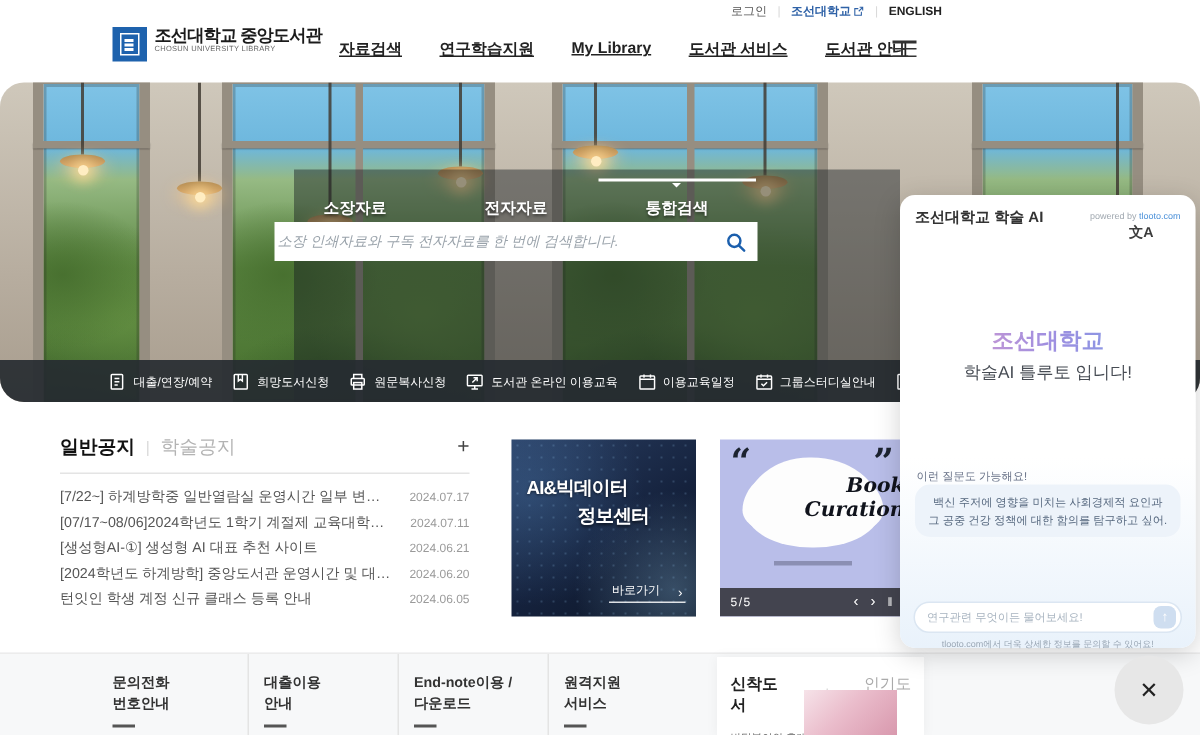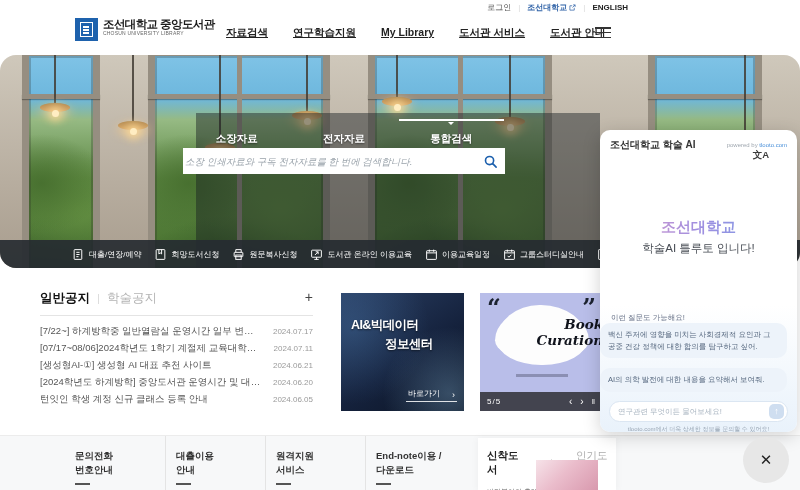--- a/index.html
+++ b/index.html
@@ -165,22 +165,22 @@
   .powered { font-size:6px; color:#a0a8b0; }
   .powered .plink { color:#4a90d9; cursor:pointer; }
   .translate-btn { position:absolute; right:28px; top:19px; background:none; border:0;
                    font-size:9.5px; font-weight:bold; color:#3c3c3c; cursor:pointer; }
   .greet { position:absolute; top:88px; left:0; width:100%; text-align:center; }
   .greet-brand { font-size:15px; font-weight:bold;
                  background:linear-gradient(90deg,#eb9ec6 0%, #a08fe0 50%, #6f9fe8 100%);
                  -webkit-background-clip:text; background-clip:text; color:transparent; }
   .greet-line { font-size:11.5px; color:#474c54; margin-top:4px; }
   .sg-label { position:absolute; left:11px; top:183px; font-size:7.5px; color:#667086; }
-  .bubble { position:absolute; left:0; right:10px; background:#edf3fa; border-radius:10px;
-            padding:6px 8px; font-size:7.5px; line-height:1.55; color:#55677e; cursor:pointer; }
+  .bubble { position:absolute; left:10px; right:10px; background:#edf3fa; border-radius:10px;
+            padding:6px 8px; font-size:7.5px; line-height:1.55; color:#55677e; cursor:pointer;text-align:center; }
   .b1 { top:193px; } .b2 { top:238px; }
   .chat-inputrow { position:absolute; left:9px; right:9px; top:271px; height:21px; background:#fff;
                    border:1px solid #dbe6f2; border-radius:11px; display:flex; align-items:center;
                    padding:0 3px 0 8px; }
   .chat-input { flex:1; border:0; outline:0; background:transparent; font-size:7.5px; color:#333;
                 font-family:"Liberation Sans",sans-serif; min-width:0; }
   .chat-input::placeholder { color:#a8b4c0; }
   .send-btn { width:15px; height:15px; border:0; border-radius:5px; background:#cfdef0; color:#fff;
               font-size:9px; line-height:1; cursor:pointer; display:flex; align-items:center;
               justify-content:center; flex:0 0 auto; }
@@ -426,27 +426,27 @@
         <div>문의전화</div>
         <div>번호안내</div>
         <div class="fbar"></div>
       </div>
       <div class="fcol">
         <div>대출이용</div>
         <div>안내</div>
         <div class="fbar"></div>
       </div>
       <div class="fcol">
+        <div>End-note이용 /</div>
+        <div>다운로드</div>
+        <div class="fbar"></div>
+      </div>
+      <div class="fcol">
         <div>원격지원</div>
         <div>서비스</div>
-        <div class="fbar"></div>
-      </div>
-      <div class="fcol">
-        <div>End-note이용 /</div>
-        <div>다운로드</div>
         <div class="fbar"></div>
       </div>
     </div>
 
     <div class="books-card">
       <div class="btabs">
         <span class="btab-active">신착도서</span>
         <span class="btab-div"></span>
         <span class="btab">인기도서</span>
       </div>
@@ -462,21 +462,20 @@
         <span>powered by </span><span class="plink">tlooto.com</span>
       </span>
     </div>
     <button class="translate-btn">文A</button>
     <div class="greet">
       <div class="greet-brand">조선대학교</div>
       <div class="greet-line">학술AI 틀루토 입니다!</div>
     </div>
     <div class="sg-label">이런 질문도 가능해요!</div>
     <div class="bubble b1">백신 주저에 영향을 미치는 사회경제적 요인과 그 공중 건강 정책에 대한 함의를 탐구하고 싶어.</div>
-    <div class="bubble b2">AI의 의학 발전에 대한 내용을 요약해서 보여줘.</div>
     <div class="chat-inputrow">
       <input class="chat-input" type="text" placeholder="연구관련 무엇이든 물어보세요!" style="">
       <button class="send-btn">
         <span>↑</span>
       </button>
     </div>
     <div class="chat-note">tlooto.com에서 더욱 상세한 정보를 문의할 수 있어요!</div>
   </div>
 
   <button class="chat-close">

